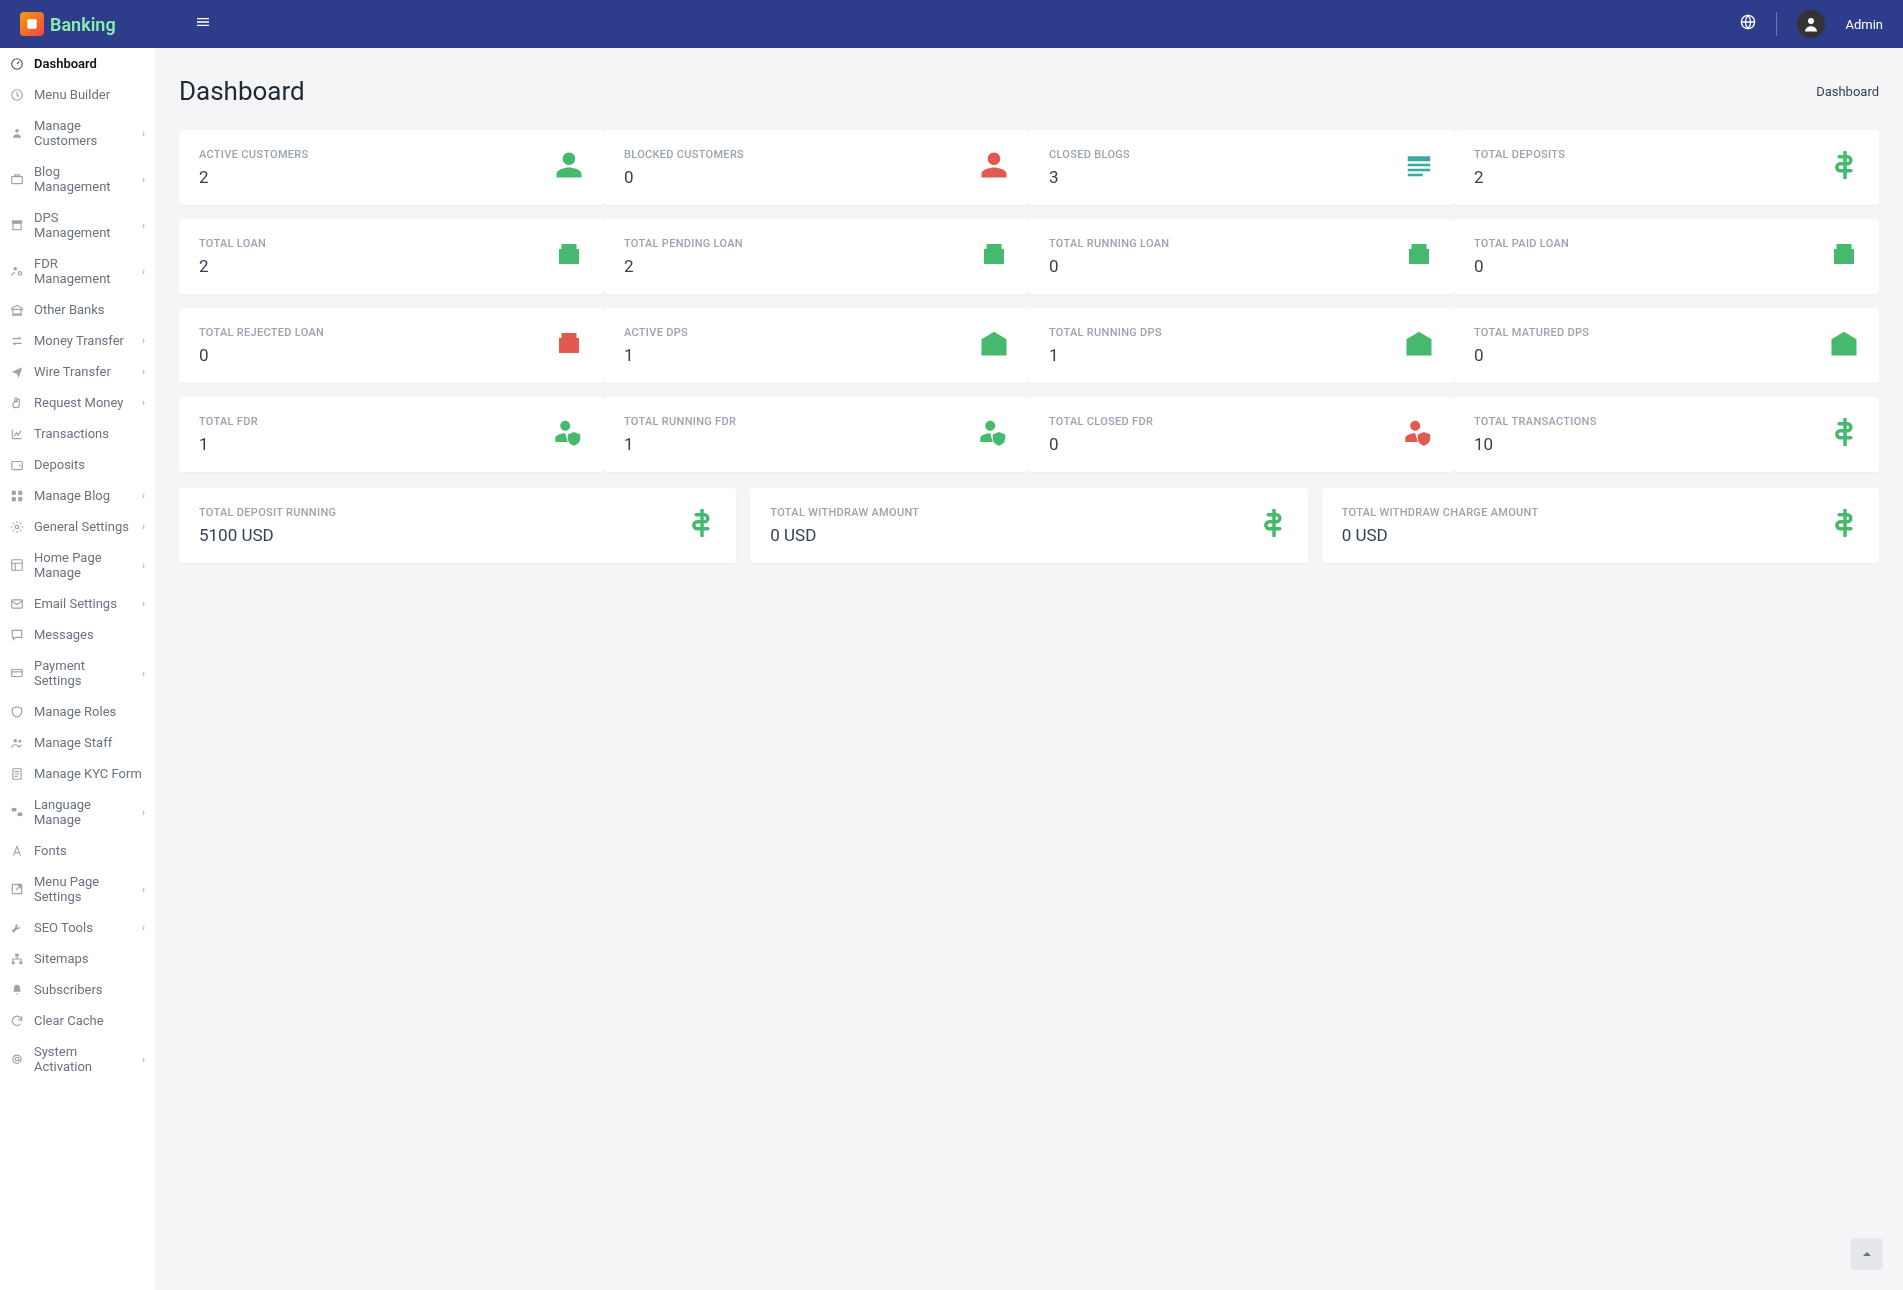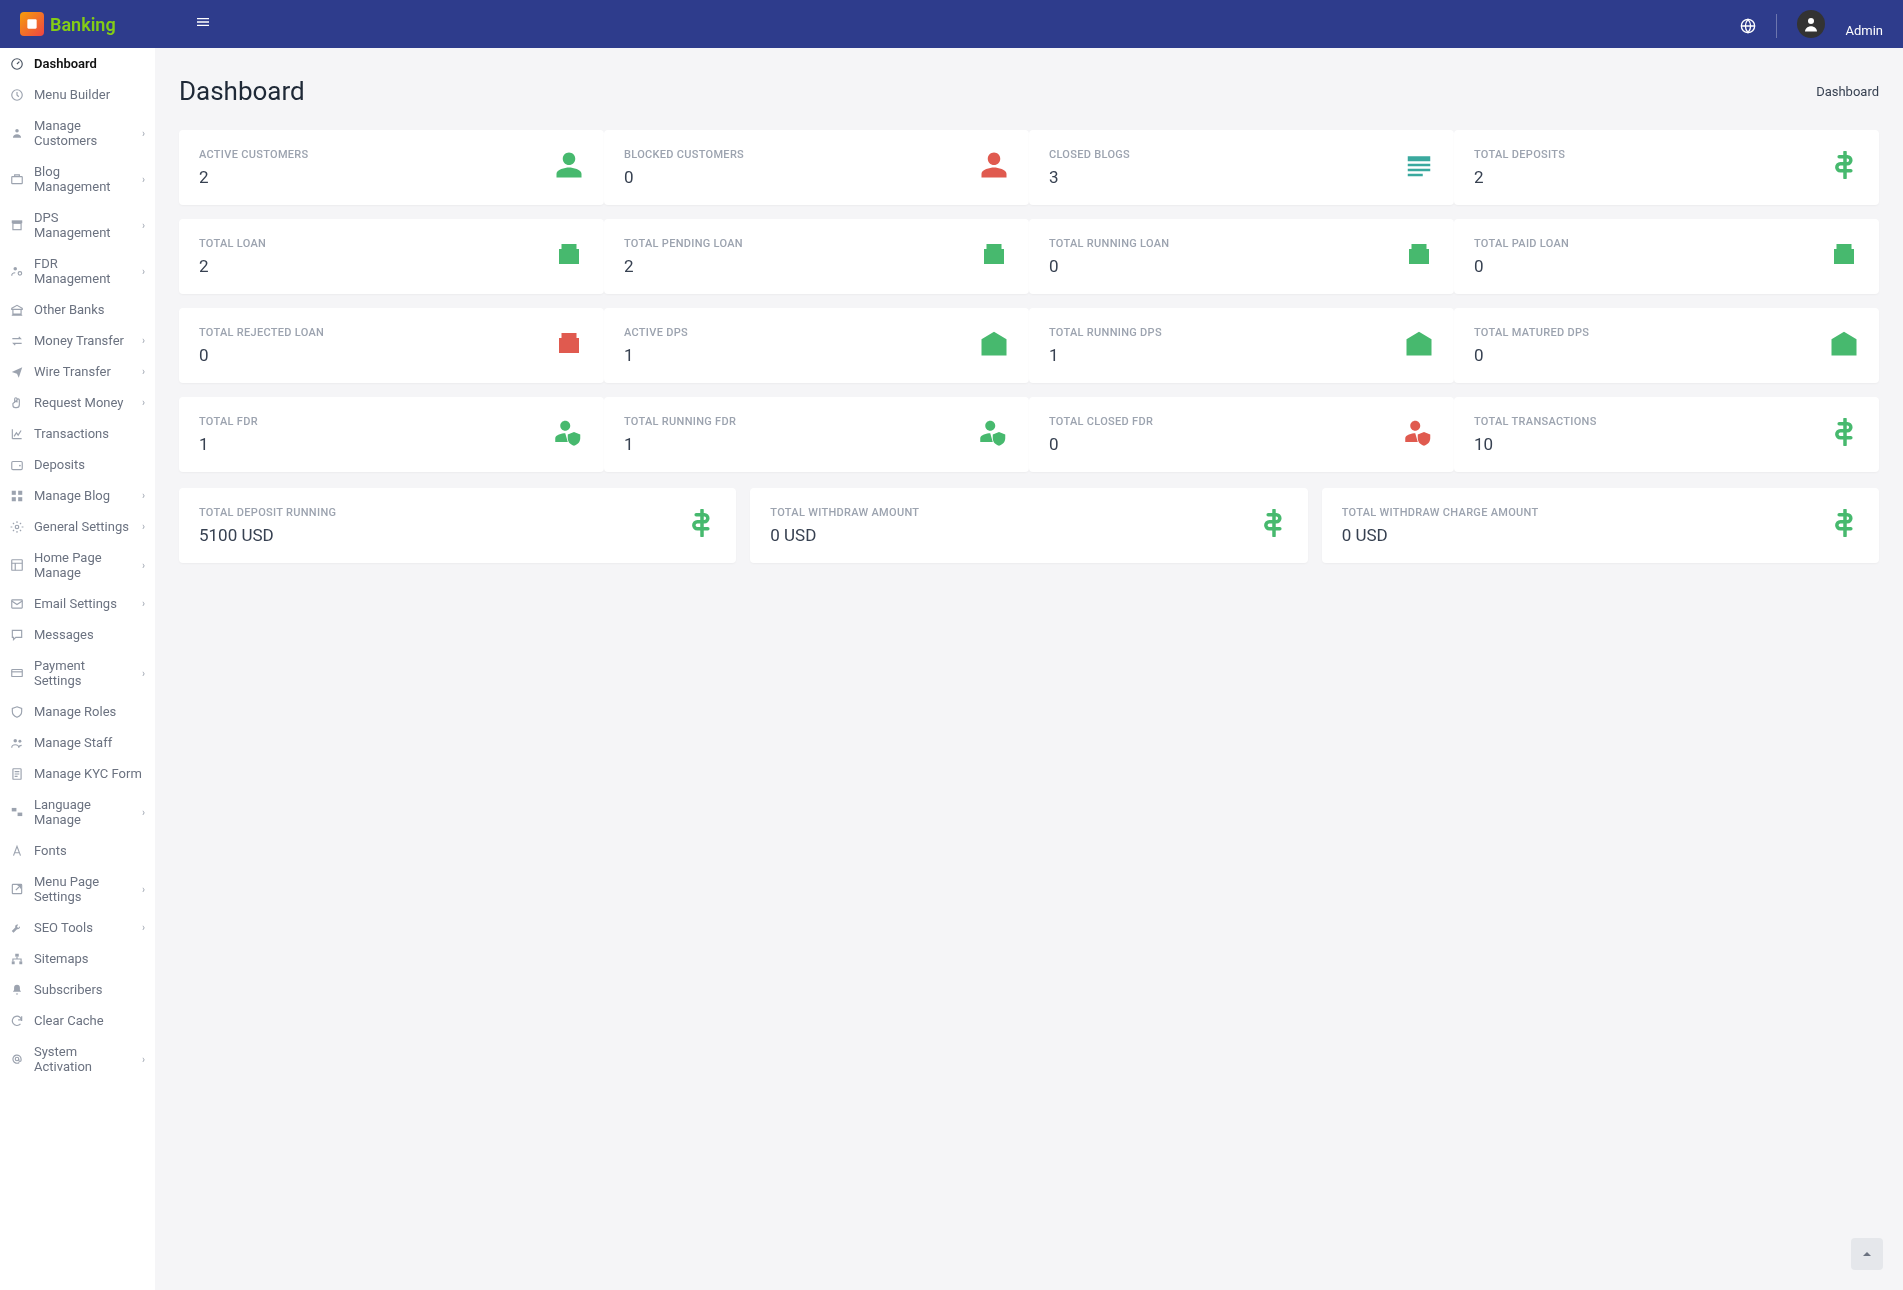--- a/index.html
+++ b/index.html
@@ -1,22 +1,22 @@
 <!DOCTYPE html>
 <html><head>
 <meta charset="utf-8">
 <style>
 *{box-sizing:border-box;margin:0;padding:0}
 body{font-family:-apple-system,BlinkMacSystemFont,"Segoe UI",Roboto,sans-serif;background:#f5f5f7;color:#333;width:1903px;height:1290px;overflow:hidden}
 .topbar{height:48px;background:#2e3c8c;display:flex;align-items:center;padding:0 20px;color:#fff}
 .logo{display:flex;align-items:center;gap:6px;width:155px}
 .logo-icon{width:24px;height:24px;background:linear-gradient(135deg,#f59e0b,#ef4444);border-radius:4px;display:flex;align-items:center;justify-content:center}
-.logo-text{color:#84cc16;font-weight:600;font-size:18px}
+.logo-text{color:#86efac;font-weight:600;font-size:18px}
 .hamburger{cursor:pointer;margin-left:20px}
-.top-right{margin-left:auto;display:flex;align-items:flex-end;gap:20px}
+.top-right{margin-left:auto;display:flex;align-items:center;gap:20px}
 .divider-v{width:1px;height:24px;background:rgba(255,255,255,0.3)}
 .avatar{width:28px;height:28px;border-radius:50%;background:#333;display:flex;align-items:center;justify-content:center}
 .user-label{font-size:13px;color:#fff}
 .globe-icon{cursor:pointer}
 .layout{display:flex;height:calc(100% - 48px)}
 .sidebar{width:155px;background:#fff;overflow-y:auto;font-size:13px}
 .sidebar-item{display:flex;align-items:center;padding:8px 10px;color:#6b7280;cursor:pointer;gap:10px;position:relative}
 .sidebar-item.active{color:#111;font-weight:600}
 .sidebar-icon{width:14px;height:14px;display:flex;align-items:center;justify-content:center;color:#9ca3af;flex-shrink:0}
 .sidebar-item.active .sidebar-icon{color:#4b5563}

